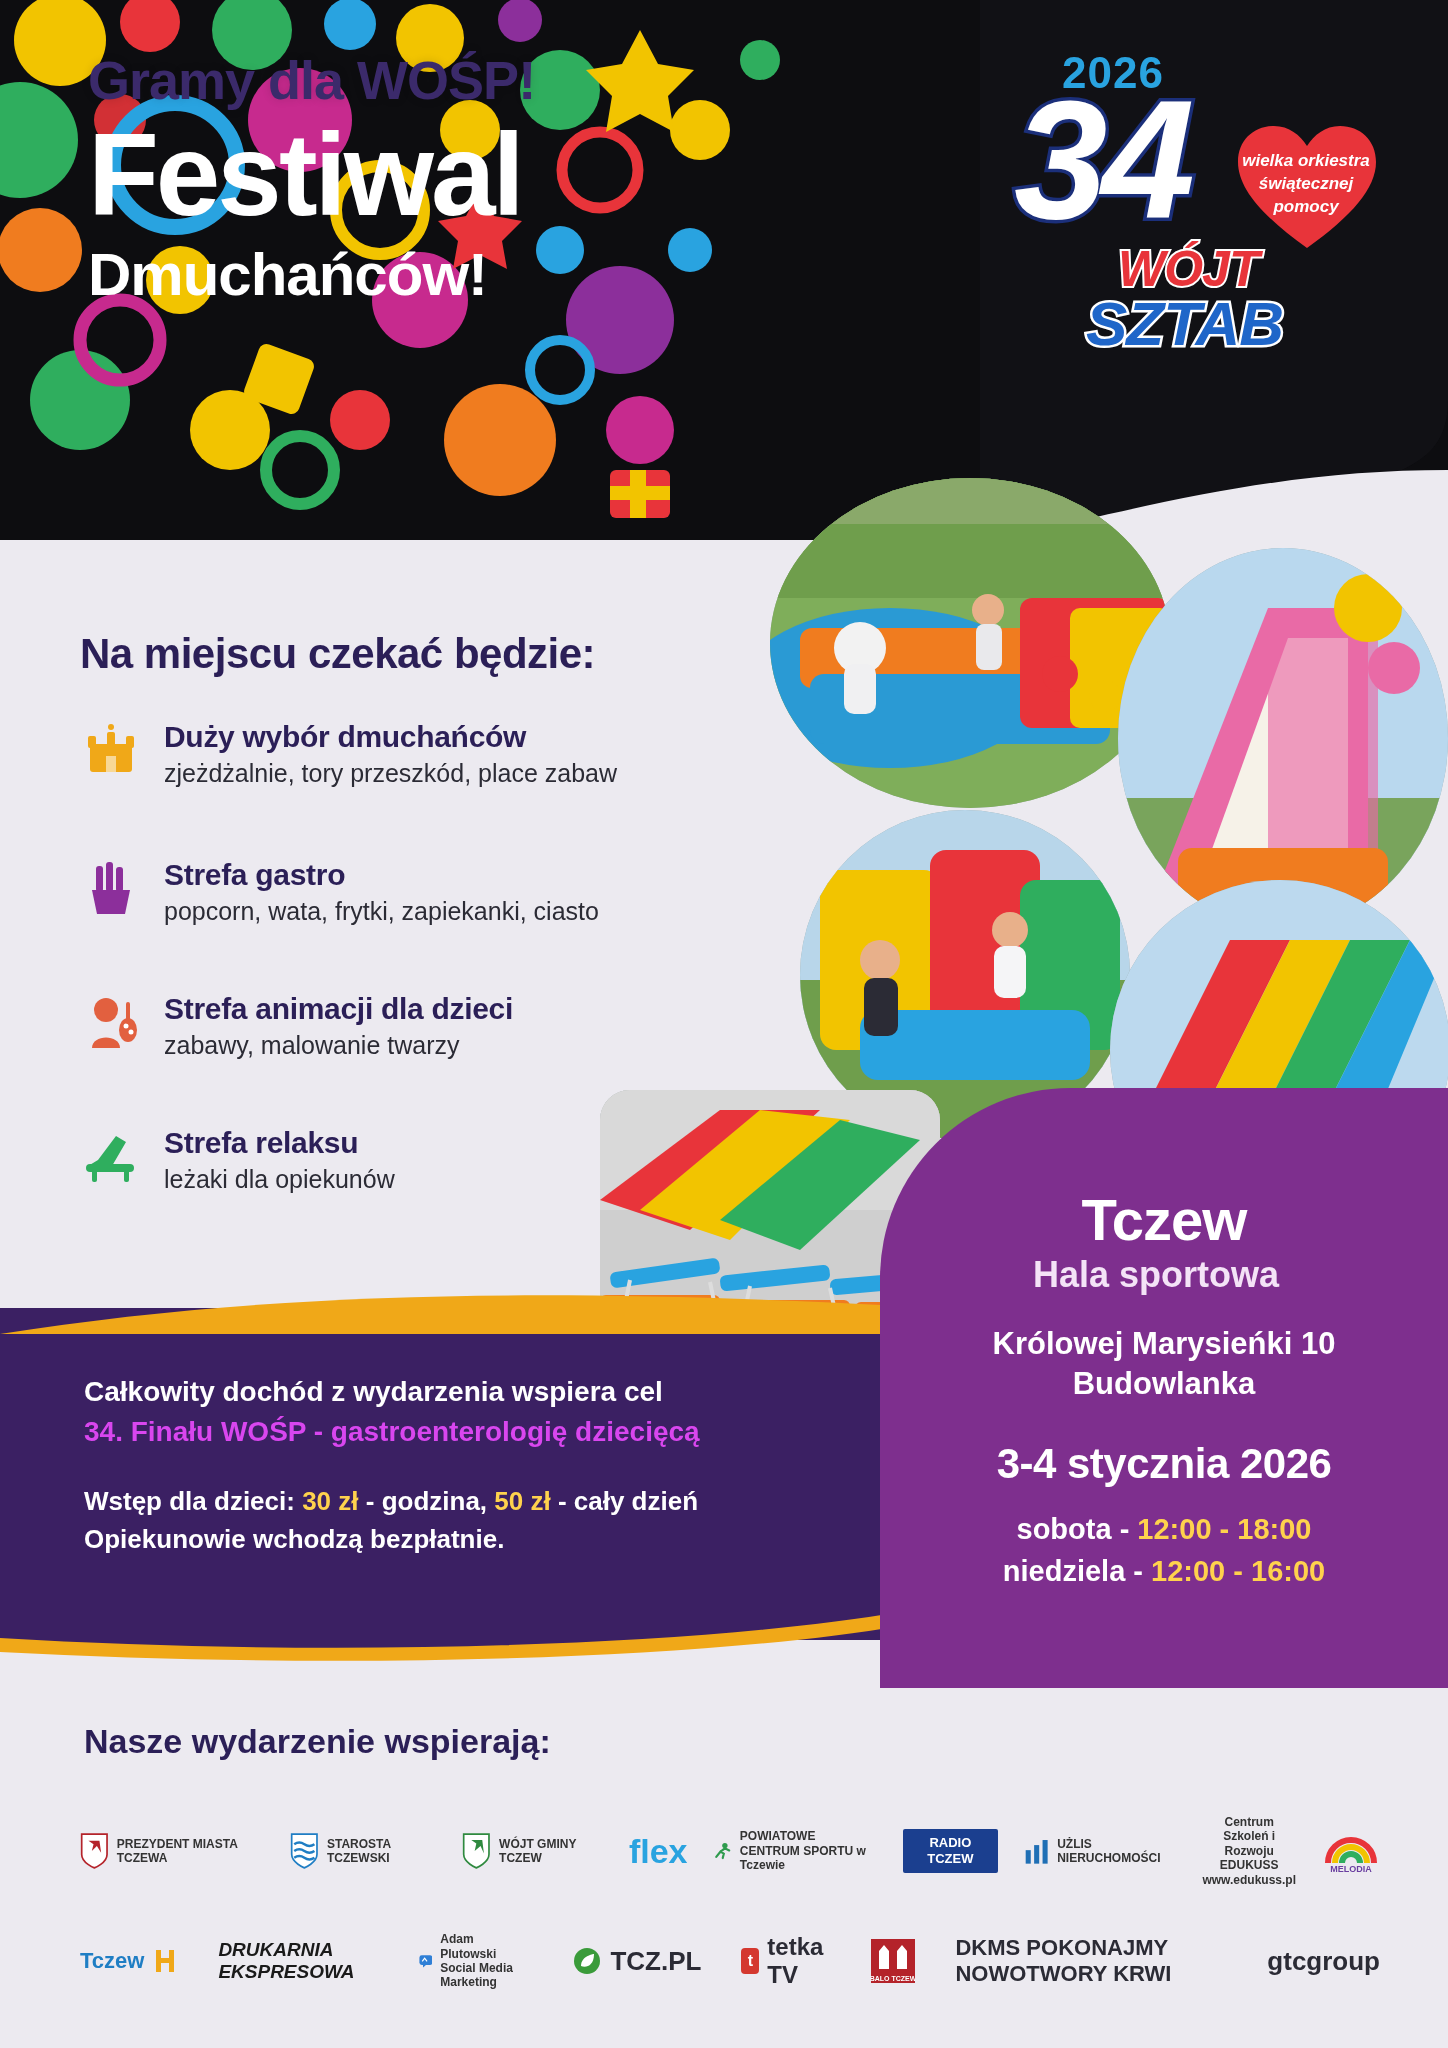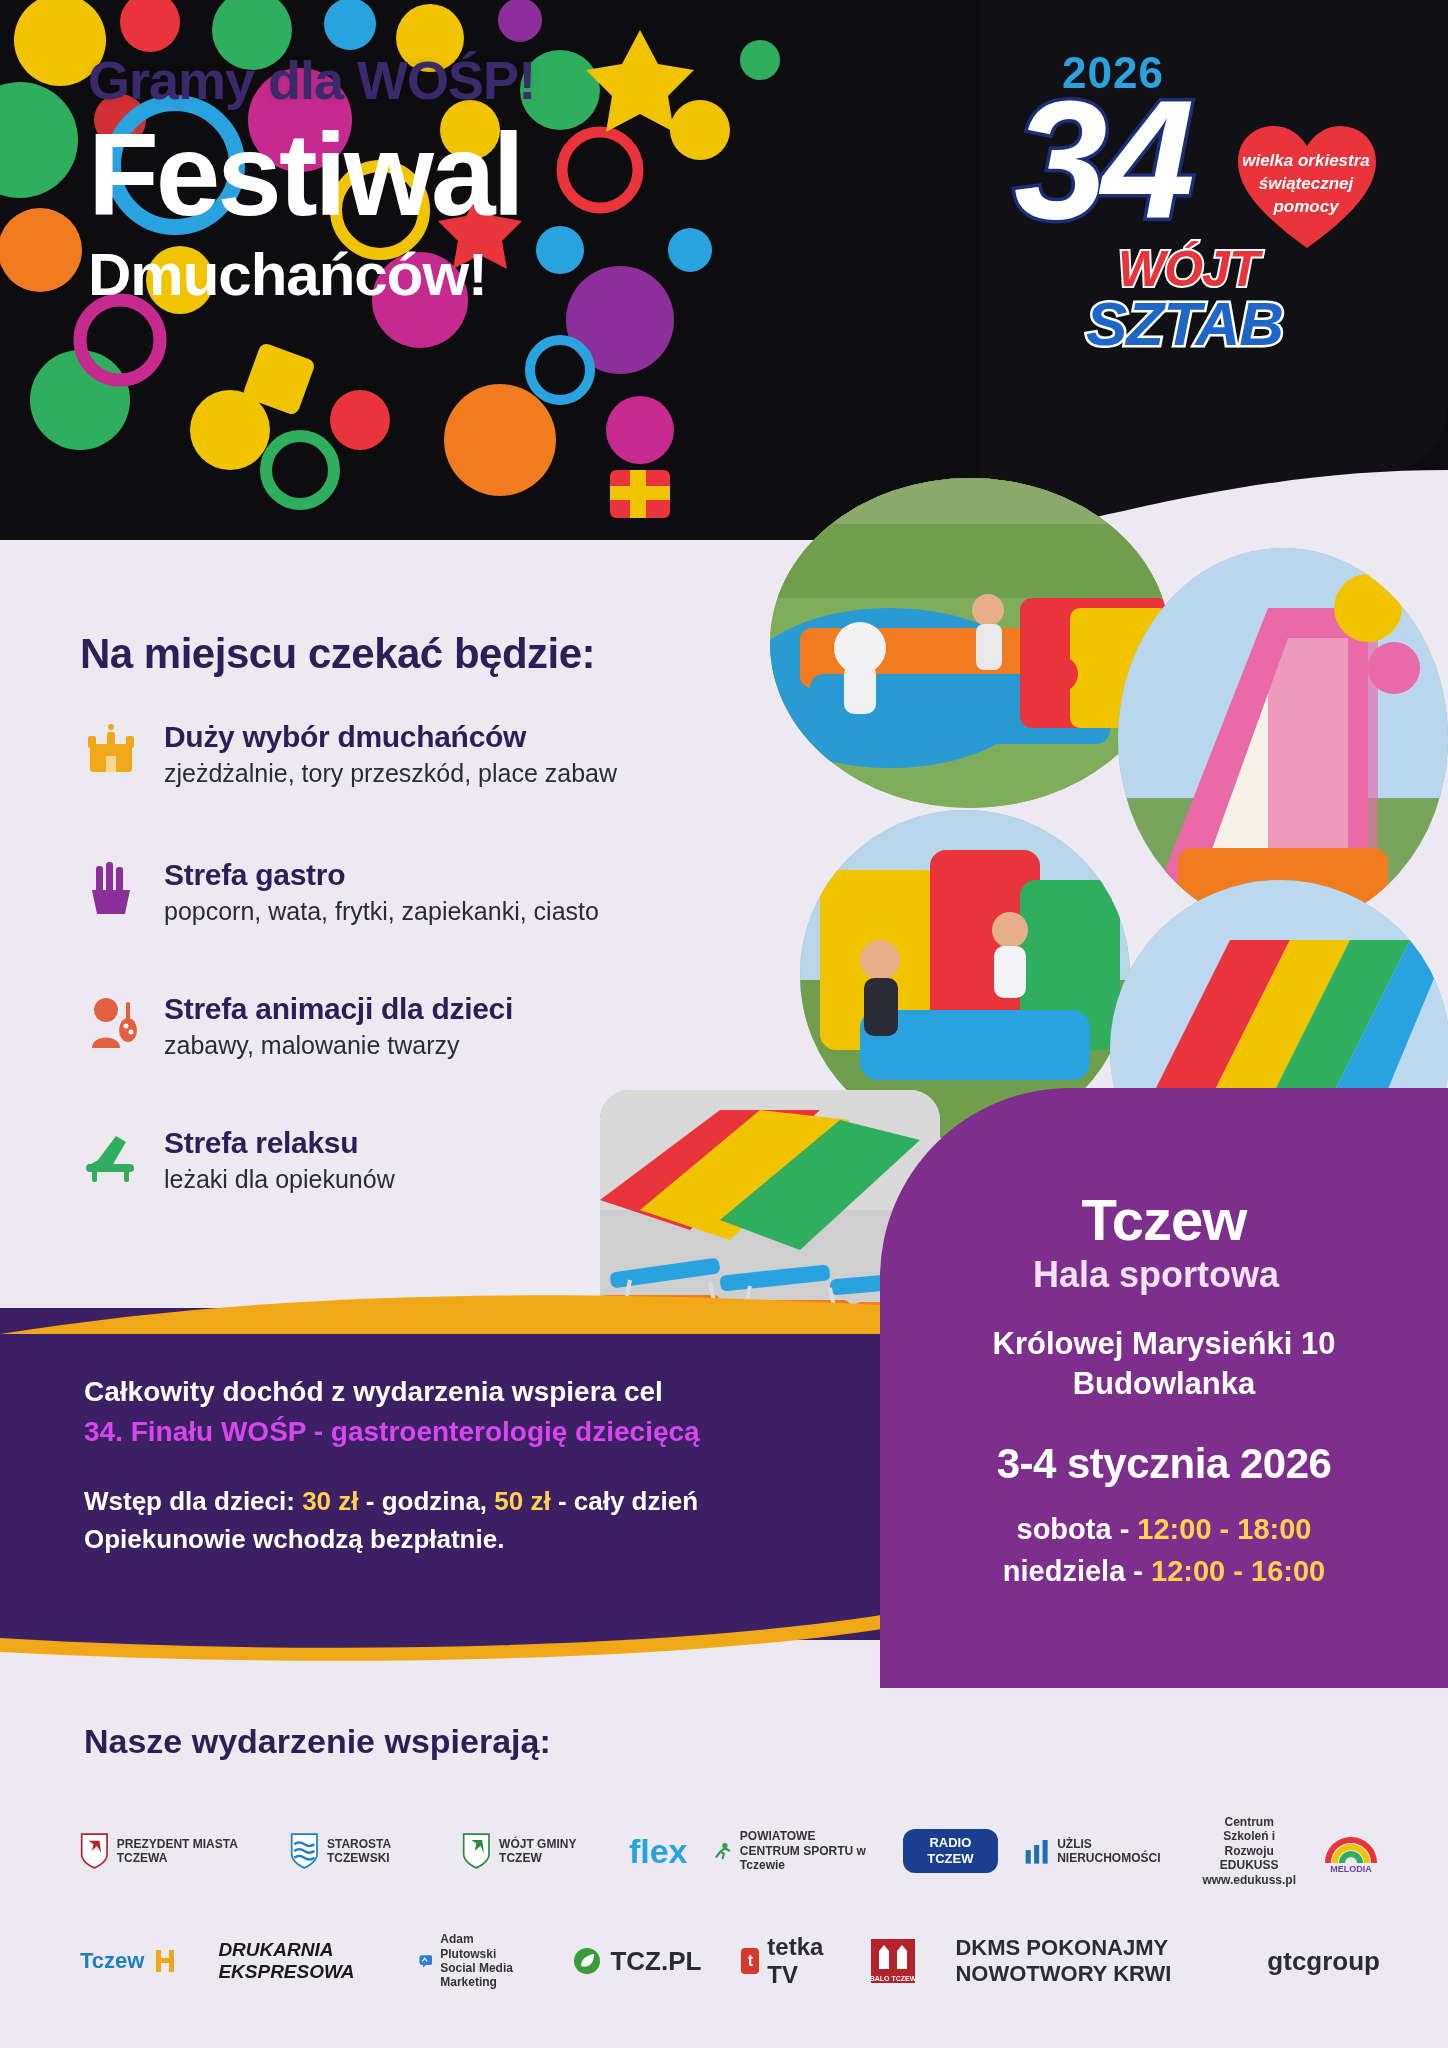--- a/index.html
+++ b/index.html
@@ -581,21 +581,21 @@
 
     <div class="logo">
       <svg width="34" height="34" viewBox="0 0 34 34">
         <circle cx="22" cy="7" r="5" fill="#2f9b4e"></circle>
         <path d="M6,28 L14,18 L20,22 L18,30 M14,18 L22,12 L30,16" stroke="#2f9b4e" stroke-width="4" fill="none" stroke-linecap="round"></path>
       </svg>
       <span class="txt" style="max-width:150px;">POWIATOWE CENTRUM SPORTU w Tczewie</span>
     </div>
 
     <div class="logo">
-      <span class="logo-box" style="background:#1b3f8f; color:#fff; font-size:13px; padding:6px 10px; border-radius:12px; line-height:1.2; text-align:center;">RADIO TCZEW</span>
+      <span class="logo-box" style="background:#1b3f8f; color:#fff; font-size:13px; padding:6px 10px; border-radius:2px; line-height:1.2; text-align:center;">RADIO TCZEW</span>
     </div>
 
     <div class="logo">
       <svg width="30" height="30" viewBox="0 0 30 30">
         <rect x="2" y="14" width="6" height="16" fill="#1f6fb5"></rect>
         <rect x="12" y="8" width="6" height="22" fill="#1f6fb5"></rect>
         <rect x="22" y="2" width="6" height="28" fill="#1f6fb5"></rect>
       </svg>
       <span class="txt">UŻLIS NIERUCHOMOŚCI</span>
     </div>

